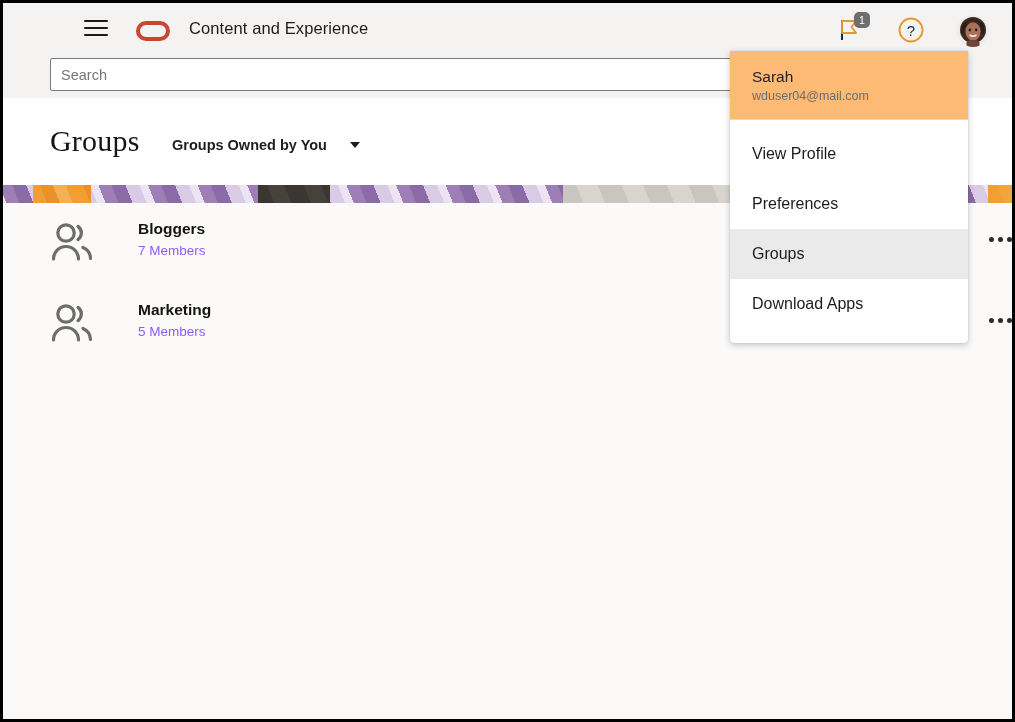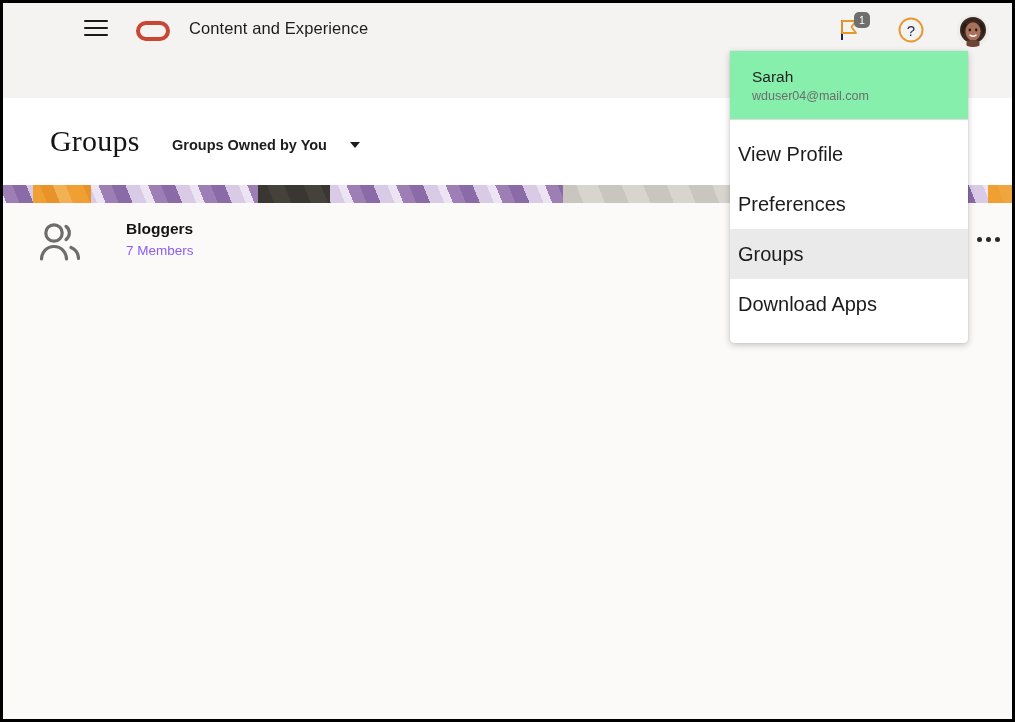--- a/index.html
+++ b/index.html
@@ -196,21 +196,21 @@
   }
   .banner-seg { position: absolute; top: -6px; height: 32px; }
   .b-or1 { left: 30px;  width: 58px;  background: repeating-linear-gradient(68deg,#f0a033 0 16px,#e8922a 16px 28px,#f2b155 28px 40px); }
   .b-dk1 { left: 255px; width: 72px;  background: repeating-linear-gradient(68deg,#3a3732 0 18px,#45413b 18px 34px); }
   .b-gy1 { left: 560px; width: 200px; background: repeating-linear-gradient(68deg,#c9c5bf 0 22px,#d8d4ce 22px 42px); }
   .b-or2 { left: 985px; width: 68px;  background: repeating-linear-gradient(68deg,#f0a033 0 18px,#efa63f 18px 34px); }
 
   
   .group-list {
     position: absolute;
-    left: 4px; top: 105px;
+    left: 16px; top: 105px;
     width: 853px;
   }
   .group-row {
     position: relative;
     height: 81px;
     cursor: pointer;
   }
   .group-icon {
     position: absolute;
     left: 28px; top: 14px;
@@ -250,39 +250,39 @@
     position: absolute;
     left: 727px; top: 48px;
     width: 238px;
     background: #ffffff;
     border-radius: 0 0 4px 4px;
     box-shadow: 0 2px 7px rgba(0,0,0,0.22), 0 0 1px rgba(0,0,0,0.3);
     overflow: hidden;
     z-index: 40;
   }
   .menu-header {
-    background: #86efac;
+    background: #fdba74;
     padding: 17px 22px 16px 22px;
     border-bottom: 1px solid #dedcd9;
   }
   .menu-user-name {
     font-size: 15.5px;
     color: #242424;
     margin-bottom: 3px;
   }
   .menu-user-email {
     font-size: 12.5px;
     color: #6d6d6d;
   }
   .menu-items { padding: 9px 0 14px 0; }
   .menu-item {
     height: 50px;
     line-height: 50px;
-    padding: 0 8px;
-    font-size: 20px;
+    padding: 0 22px;
+    font-size: 16px;
     color: #1c1c1c;
     cursor: pointer;
     white-space: nowrap;
   }
   .menu-item.active { background: #ebeaea; }
 </style>
 </head>
 <body>
 
 <div id="app">
@@ -325,20 +325,23 @@
           <path d="M27 18 A11 11 0 0 0 24 7 L22 10 A9 9 0 0 1 24.5 19 Z" fill="#2a1c16"></path>
           <path d="M8 9 Q16 1 24 9 Q22 5 16 4.2 Q10 5 8 9 Z" fill="#2a1c16"></path>
           <path d="M9.5 27 Q16 22.5 22.5 27 L22.5 32 L9.5 32 Z" fill="#6f4436"></path>
           <ellipse cx="12.8" cy="15" rx="1.2" ry="1.4" fill="#241812"></ellipse>
           <ellipse cx="19.2" cy="15" rx="1.2" ry="1.4" fill="#241812"></ellipse>
           <path d="M13 20.2 Q16 22.3 19 20.2" stroke="#ffffff" stroke-width="1.5" fill="none" stroke-linecap="round"></path>
         </svg>
       </div>
     </div>
 
+    <div class="search-wrap">
+      <input class="search-input" type="text" placeholder="Search" style="">
+    </div>
   </div>
 
   <div class="content">
 
     <div class="page-head">
       <div class="page-title">Groups</div>
 
       <div class="filter-select">
         <span class="filter-label">Groups Owned by You</span>
         <span class="caret"></span>
@@ -365,20 +368,35 @@
         </svg>
         <div class="group-name">Bloggers</div>
         <div class="group-members">7 Members</div>
         <div class="row-menu">
           <i></i>
           <i></i>
           <i></i>
         </div>
       </div>
 
+      <div class="group-row">
+        <svg class="group-icon" viewBox="0 0 50 50">
+          <circle cx="19" cy="16" r="8.2" fill="none" stroke="#6d6d6d" stroke-width="3.2"></circle>
+          <path d="M6.5 42 A12.5 12.5 0 0 1 31.5 42" fill="none" stroke="#6d6d6d" stroke-width="3.2" stroke-linecap="round"></path>
+          <path d="M31 9.4 A8.2 8.2 0 0 1 31 22.6" fill="none" stroke="#6d6d6d" stroke-width="3.2" stroke-linecap="round"></path>
+          <path d="M36 30.5 A12.5 12.5 0 0 1 43.5 41.5" fill="none" stroke="#6d6d6d" stroke-width="3.2" stroke-linecap="round"></path>
+        </svg>
+        <div class="group-name">Marketing</div>
+        <div class="group-members">5 Members</div>
+        <div class="row-menu">
+          <i></i>
+          <i></i>
+          <i></i>
+        </div>
+      </div>
 
     </div>
   </div>
 
   <div class="user-menu">
     <div class="menu-header">
       <div class="menu-user-name">Sarah</div>
       <div class="menu-user-email">wduser04@mail.com</div>
     </div>
     <div class="menu-items">

